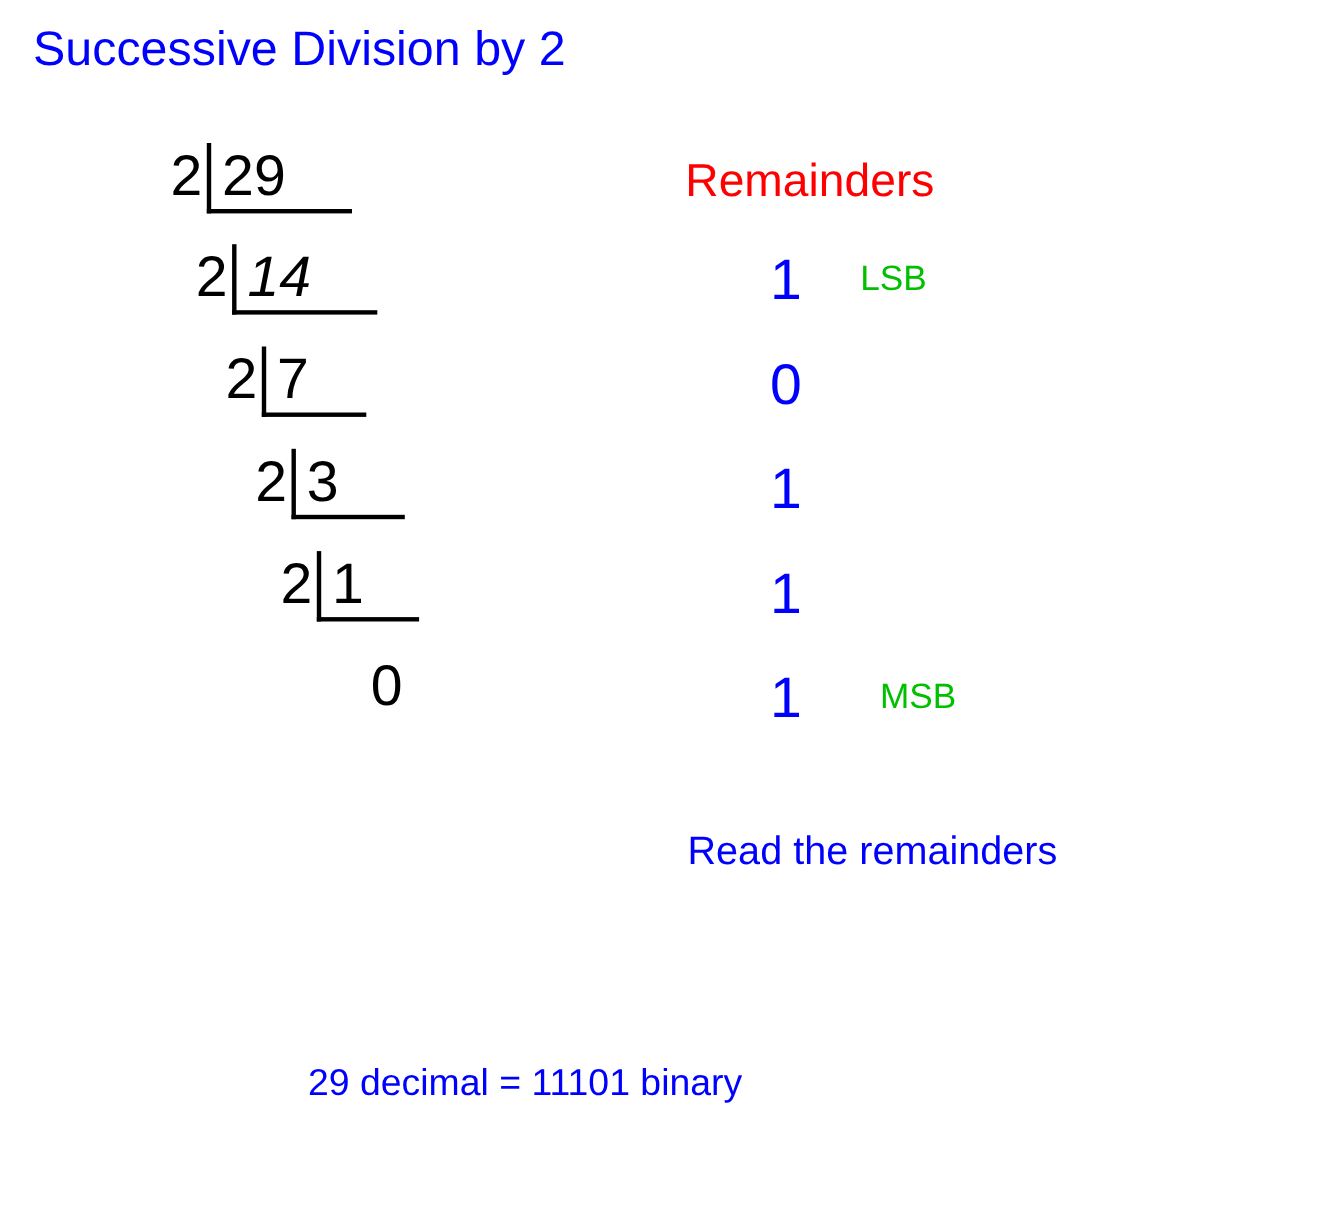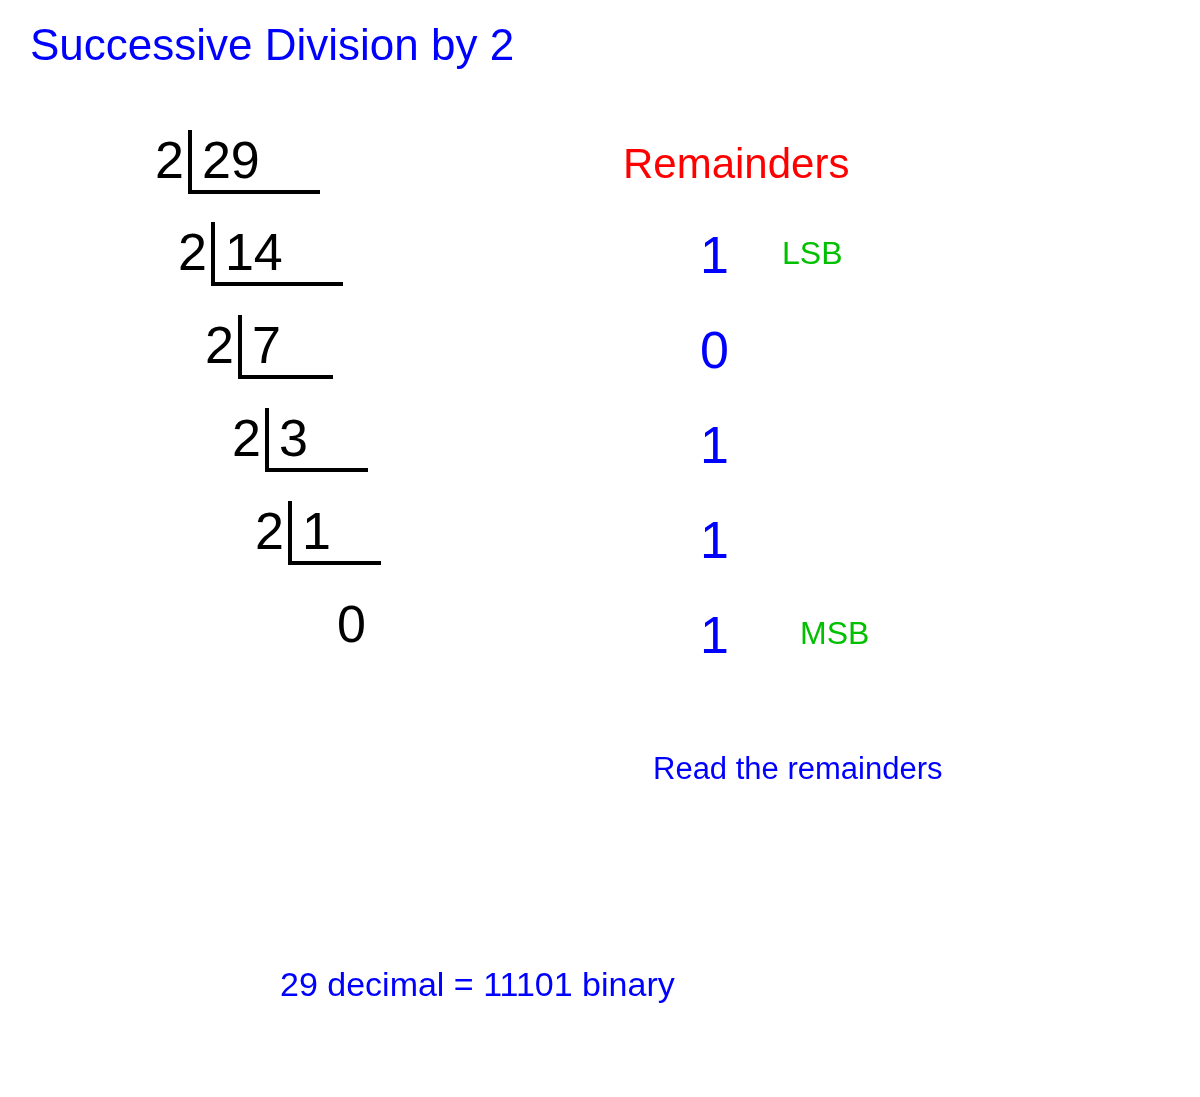--- a/index.html
+++ b/index.html
@@ -54,41 +54,40 @@
       font-weight: normal;
     }
     .bit-label {
       position: absolute;
       font-size: 32px;
       color: #00c000;
       font-weight: normal;
     }
     .instruction {
       position: absolute;
-      font-size: 31px;
+      font-size: 36px;
       color: #0000ff;
       line-height: 1.25;
-      margin-left: 28px;
     }
     .result {
       position: absolute;
       font-size: 34px;
       color: #0000ff;
     }
   </style>
 </head>
 <body>
 
 <div class="title">Successive Division by 2</div>
 
 <div class="division-step" style="left:155px; top:130px;">
   <span class="divisor">2</span><span class="dividend" style="padding-right:60px;">29</span>
 </div>
 <div class="division-step" style="left:178px; top:222px;">
-  <span class="divisor">2</span><span class="dividend" style="padding-right:60px;">14</span>
+  <span class="divisor">2</span><span class="dividend" style="padding-right:60px;font-style:italic;">14</span>
 </div>
 <div class="division-step" style="left:205px; top:315px;">
   <span class="divisor">2</span><span class="dividend" style="padding-right:52px;">7</span>
 </div>
 <div class="division-step" style="left:232px; top:408px;">
   <span class="divisor">2</span><span class="dividend" style="padding-right:60px;">3</span>
 </div>
 <div class="division-step" style="left:255px; top:501px;">
   <span class="divisor">2</span><span class="dividend" style="padding-right:50px;">1</span>
 </div>

